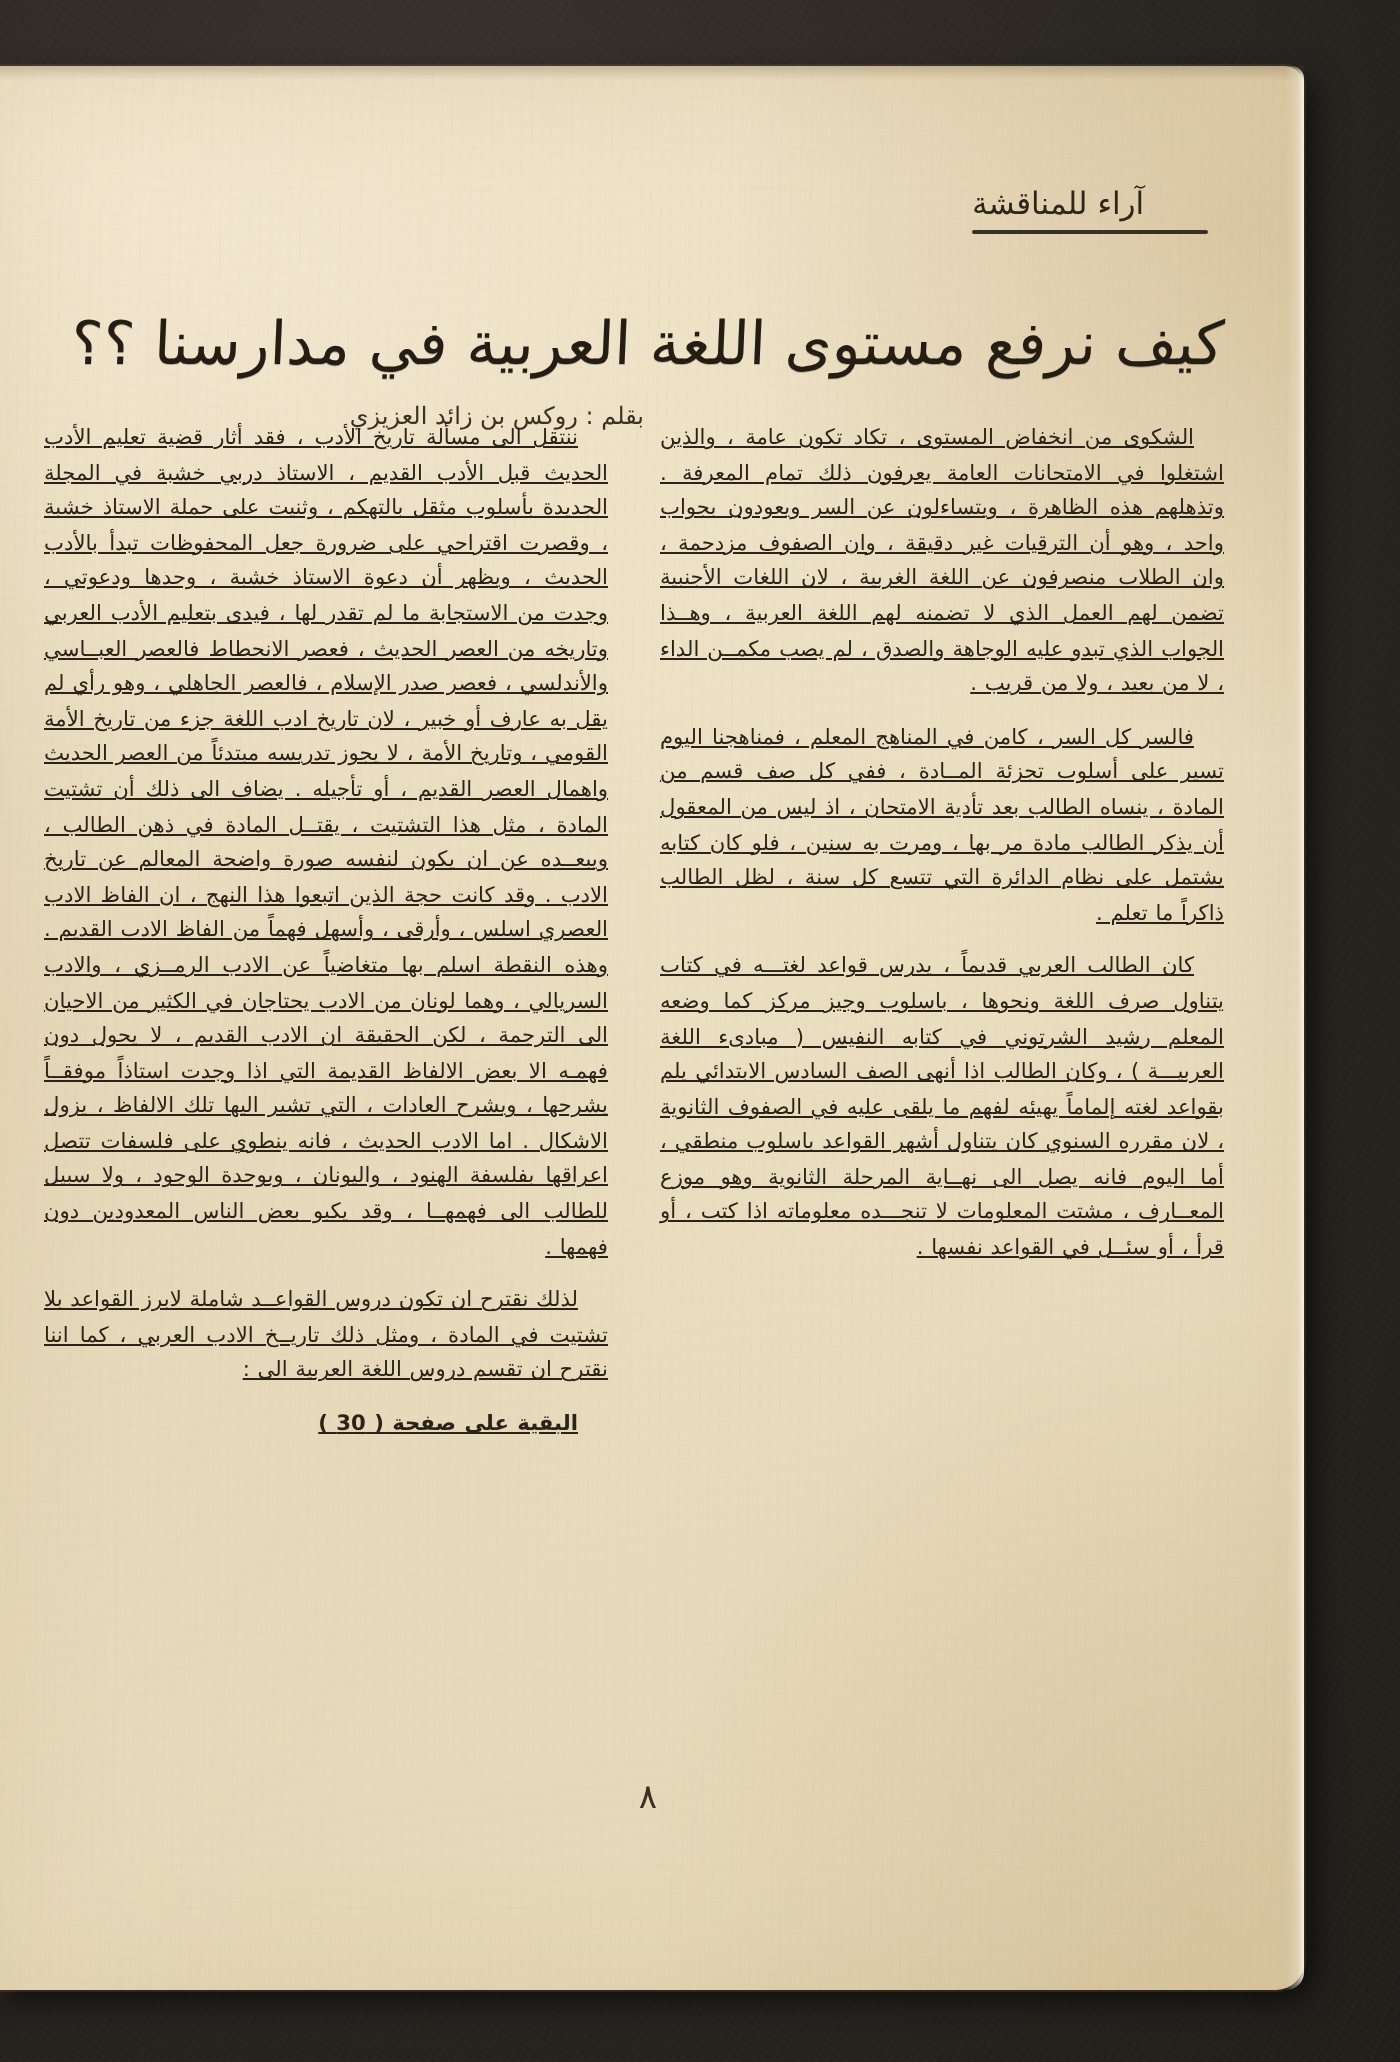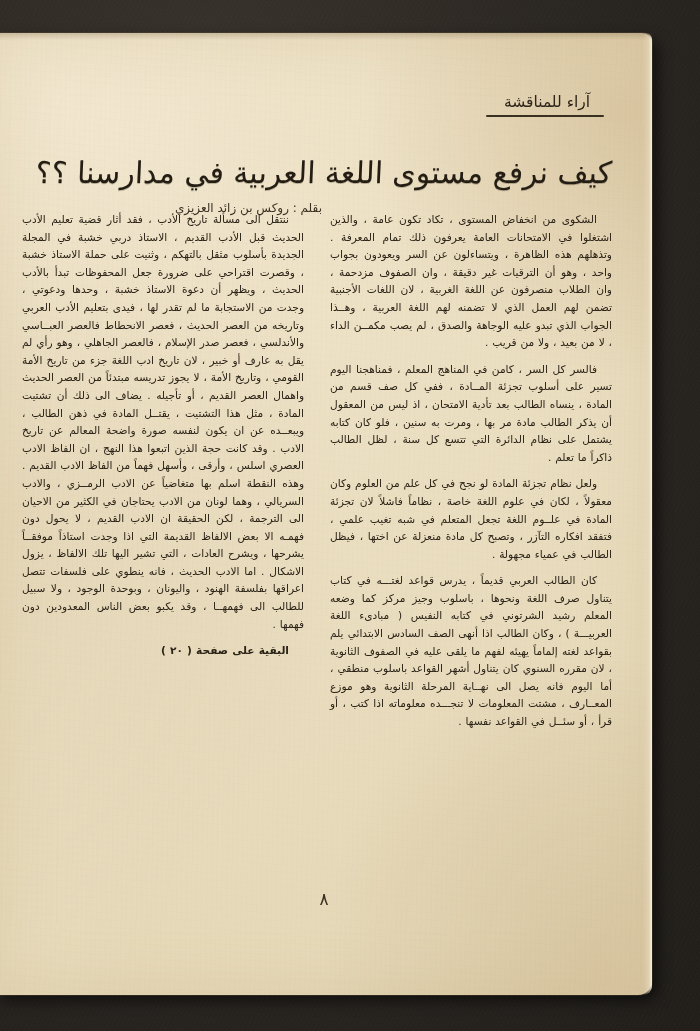--- a/index.html
+++ b/index.html
@@ -103,21 +103,21 @@
     inset: 0;
     padding: 0;
     color: #2a2218;
   }
 
   
   .kicker-wrap {
     position: absolute;
     top: 61px;
     right: 44px;
-    text-align: center;
+    text-align: left;
   }
   .kicker {
     font-family: "DejaVu Sans", sans-serif;
     font-size: 15.5px;
     letter-spacing: .4px;
     color: #2e2619;
     line-height: 1.1;
     white-space: nowrap;
   }
   .kicker-rule {
@@ -174,20 +174,21 @@
   .col p {
     margin: 0 0 9px 0;
     font-family: "DejaVu Sans", sans-serif;
     font-size: 10.6px;
     line-height: 17.6px;
     text-align: justify;
     text-align-last: right;
     color: #2b2317;
     text-indent: 15px;
     word-spacing: .5px;
+    text-decoration: underline;
   }
 
   .jump-note {
     margin-top: 12px;
     text-align: center;
     font-size: 11.5px;
     font-weight: bold;
     color: #241d12;
     text-indent: 0;
   }
@@ -224,27 +225,27 @@
 
       <h1 class="headline">كيف نرفع مستوى اللغة العربية في مدارسنا ؟؟</h1>
 
       <div class="byline">بقلم : روكس بن زائد العزيزي</div>
 
       <div class="columns">
 
         <div class="col">
           <p>الشكوى من انخفاض المستوى ، تكاد تكون عامة ، والذين اشتغلوا في الامتحانات العامة يعرفون ذلك تمام المعرفة . وتذهلهم هذه الظاهرة ، ويتساءلون عن السر ويعودون بجواب واحد ، وهو أن الترقيات غير دقيقة ، وان الصفوف مزدحمة ، وان الطلاب منصرفون عن اللغة الغربية ، لان اللغات الأجنبية تضمن لهم العمل الذي لا تضمنه لهم اللغة العربية ، وهــذا الجواب الذي تبدو عليه الوجاهة والصدق ، لم يصب مكمــن الداء ، لا من بعيد ، ولا من قريب .</p>
           <p>فالسر كل السر ، كامن في المناهج المعلم ، فمناهجنا اليوم تسير على أسلوب تجزئة المــادة ، ففي كل صف قسم من المادة ، ينساه الطالب بعد تأدية الامتحان ، اذ ليس من المعقول أن يذكر الطالب مادة مر بها ، ومرت به سنين ، فلو كان كتابه يشتمل على نظام الدائرة التي تتسع كل سنة ، لظل الطالب ذاكراً ما تعلم .</p>
-          <p>ولعل نظام تجزئة المادة لو نجح في كل علم من العلوم وكان معقولاً ، لكان في علوم اللغة خاصة ، نظاماً فاشلاً لان تجزئة المادة في علــوم اللغة تجعل المتعلم في شبه تغيب علمي ، فتفقد افكاره التآزر ، وتصبح كل مادة منعزلة عن اختها ، فيظل الطالب في عمياء مجهولة .</p>
           <p>كان الطالب العربي قديماً ، يدرس قواعد لغتـــه في كتاب يتناول صرف اللغة ونحوها ، باسلوب وجيز مركز كما وضعه المعلم رشيد الشرتوني في كتابه النفيس ( مبادىء اللغة العربيـــة ) ، وكان الطالب اذا أنهى الصف السادس الابتدائي يلم بقواعد لغته إلماماً يهيئه لفهم ما يلقى عليه في الصفوف الثانوية ، لان مقرره السنوي كان يتناول أشهر القواعد باسلوب منطقي ، أما اليوم فانه يصل الى نهــاية المرحلة الثانوية وهو موزع المعــارف ، مشتت المعلومات لا تنجـــده معلوماته اذا كتب ، أو قرأ ، أو سئــل في القواعد نفسها .</p>
         </div>
 
         <div class="col">
           <p>ننتقل الى مسألة تاريخ الأدب ، فقد أثار قضية تعليم الأدب الحديث قبل الأدب القديم ، الاستاذ دربي خشبة في المجلة الجديدة بأسلوب مثقل بالتهكم ، وثنيت على حملة الاستاذ خشبة ، وقصرت اقتراحي على ضرورة جعل المحفوظات تبدأ بالأدب الحديث ، ويظهر أن دعوة الاستاذ خشبة ، وحدها ودعوتي ، وجدت من الاستجابة ما لم تقدر لها ، فيدى بتعليم الأدب العربي وتاريخه من العصر الحديث ، فعصر الانحطاط فالعصر العبــاسي والأندلسي ، فعصر صدر الإسلام ، فالعصر الجاهلي ، وهو رأي لم يقل به عارف أو خبير ، لان تاريخ ادب اللغة جزء من تاريخ الأمة القومي ، وتاريخ الأمة ، لا يجوز تدريسه مبتدئاً من العصر الحديث واهمال العصر القديم ، أو تأجيله . يضاف الى ذلك أن تشتيت المادة ، مثل هذا التشتيت ، يقتــل المادة في ذهن الطالب ، ويبعــده عن ان يكون لنفسه صورة واضحة المعالم عن تاريخ الادب . وقد كانت حجة الذين اتبعوا هذا النهج ، ان الفاظ الادب العصري اسلس ، وأرقى ، وأسهل فهماً من الفاظ الادب القديم . وهذه النقطة اسلم بها متغاضياً عن الادب الرمــزي ، والادب السريالي ، وهما لونان من الادب يحتاجان في الكثير من الاحيان الى الترجمة ، لكن الحقيقة ان الادب القديم ، لا يحول دون فهمـه الا بعض الالفاظ القديمة التي اذا وجدت استاذاً موفقــاً يشرحها ، ويشرح العادات ، التي تشير اليها تلك الالفاظ ، يزول الاشكال . اما الادب الحديث ، فانه ينطوي على فلسفات تتصل اعراقها بفلسفة الهنود ، واليونان ، وبوحدة الوجود ، ولا سبيل للطالب الى فهمهــا ، وقد يكبو بعض الناس المعدودين دون فهمها .</p>
-          <p class="jump-note">البقية على صفحة ( ٢٠ )</p>
+          <p>لذلك نقترح ان تكون دروس القواعــد شاملة لابرز القواعد بلا تشتيت في المادة ، ومثل ذلك تاريــخ الادب العربي ، كما اننا نقترح ان تقسم دروس اللغة العربية الى :</p>
+          <p class="jump-note">البقية على صفحة ( 30 )</p>
         </div>
 
       </div>
 
       <div class="folio">٨</div>
 
     </div>
   </div>
 </div>
 

